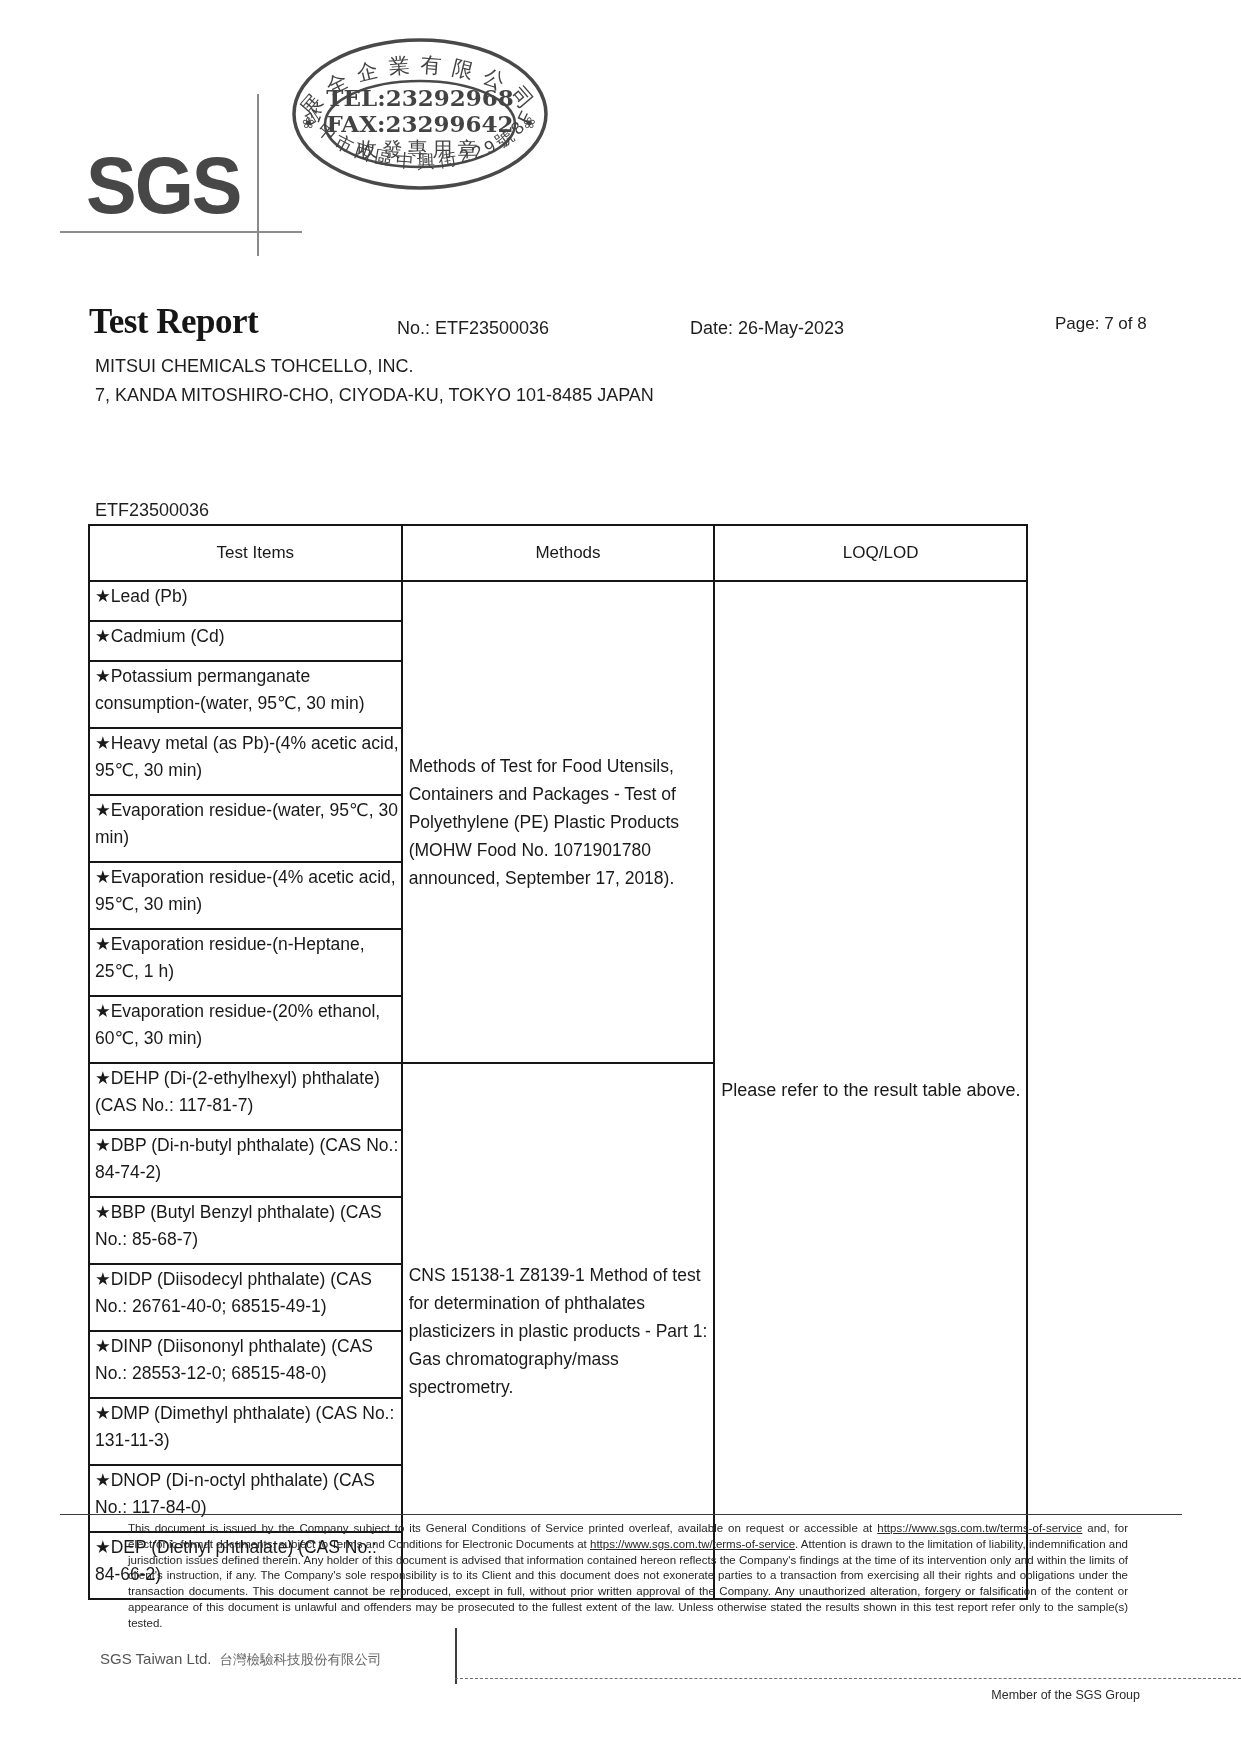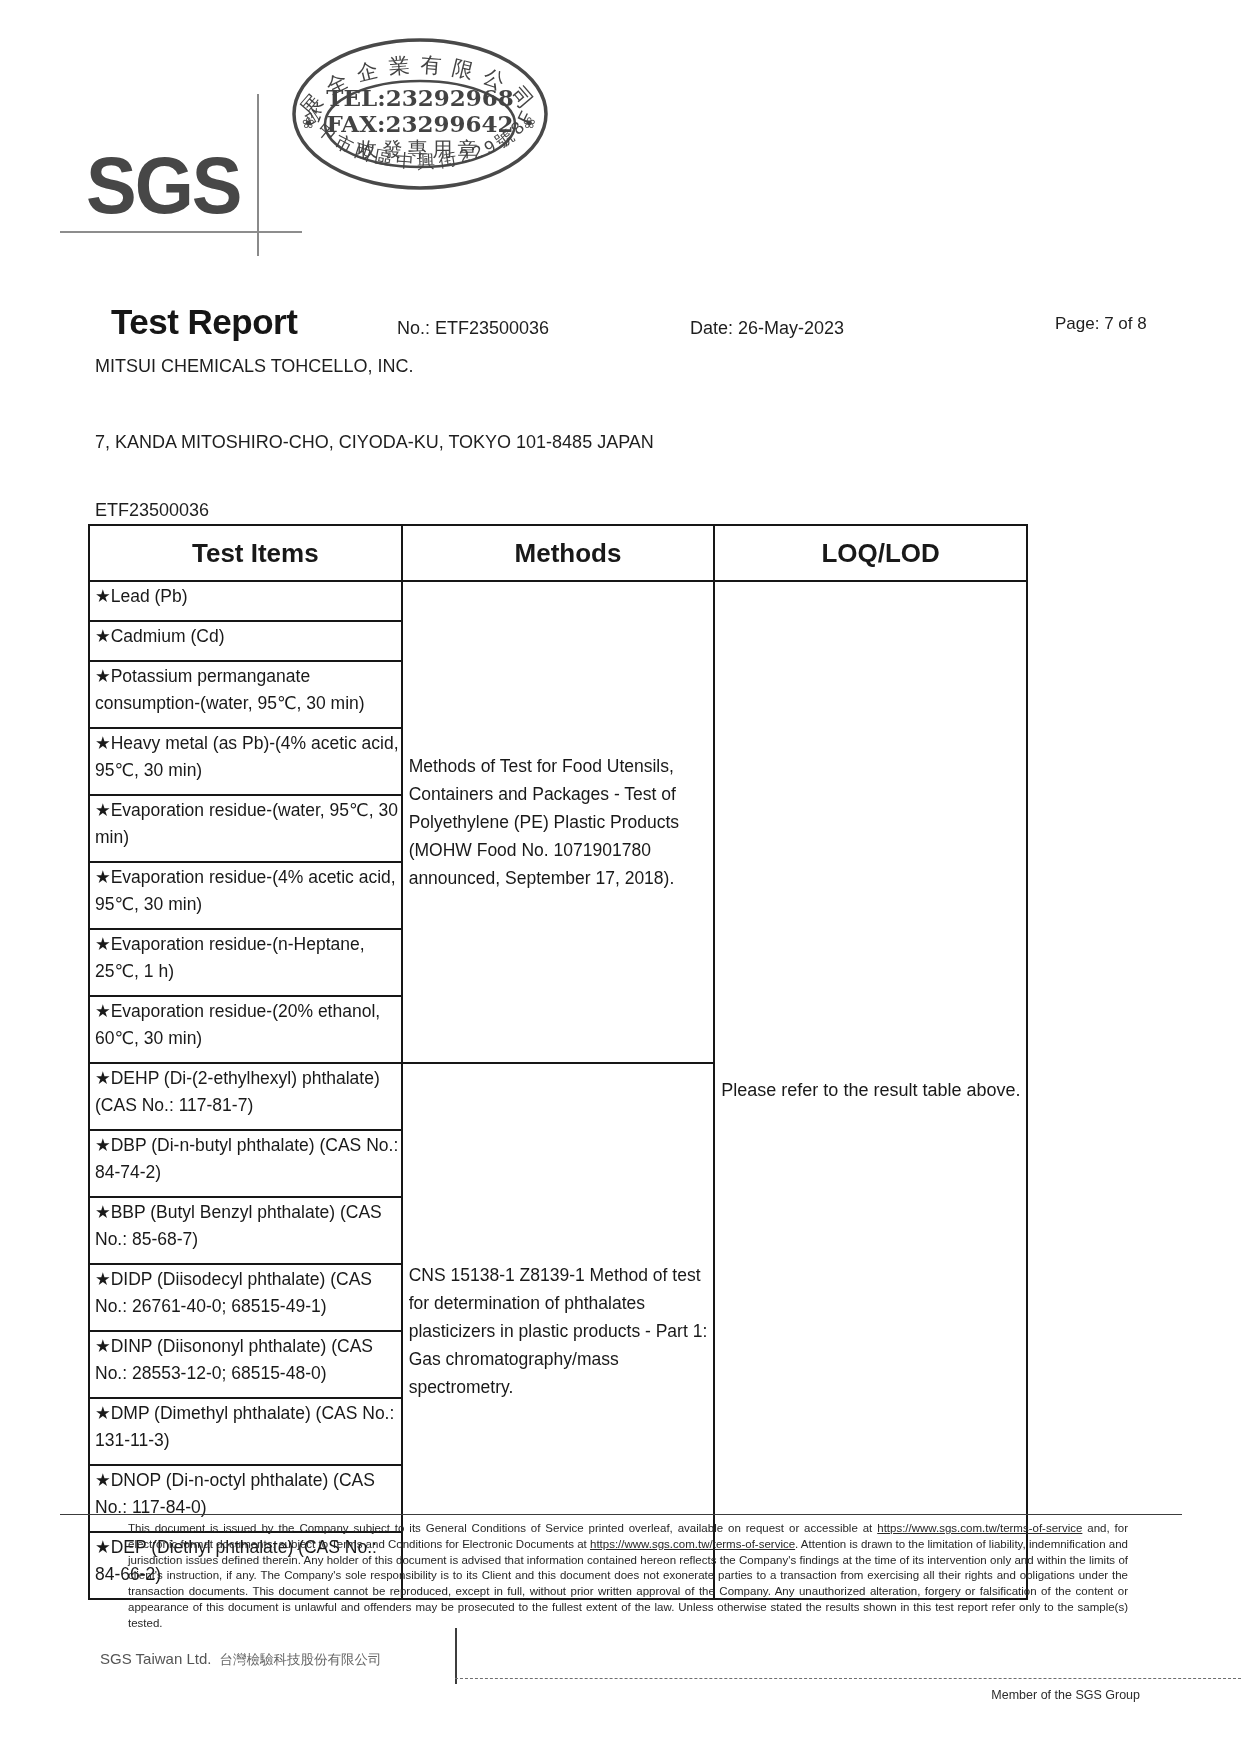--- a/index.html
+++ b/index.html
@@ -15,34 +15,34 @@
     transform:scaleY(1.04);line-height:1;
   }
   .logo-underline{position:absolute;left:60px;top:231px;width:242px;height:3px;
     border-top:2px solid #8d8d8d;}
   .logo-vline{position:absolute;left:257px;top:94px;width:2px;height:162px;background:#8a8a8a;}
   
   .stamp{position:absolute;left:290px;top:36px;width:260px;height:156px;opacity:.92;}
   .stamp text{fill:#343434;}
   .stamp-center{font-family:"DejaVu Serif", serif;font-weight:700;}
   
-  .report-title{position:absolute;left:111px;top:302px;font-size:35px;font-weight:700;
-    letter-spacing:-.5px;color:#161616;}
+  .report-title{position:absolute;left:89px;top:302px;font-size:35px;font-weight:700;
+    letter-spacing:-.5px;color:#161616;font-family:Liberation Serif, serif;}
   .report-no{position:absolute;left:397px;top:318px;font-size:18px;}
   .report-date{position:absolute;left:690px;top:318px;font-size:18px;}
   .report-page{position:absolute;left:1055px;top:314px;font-size:17px;}
   .client-name{position:absolute;left:95px;top:356px;font-size:18px;}
-  .client-addr{position:absolute;left:95px;top:385px;font-size:18px;margin-top:47px;}
+  .client-addr{position:absolute;left:95px;top:385px;font-size:18px;}
   .intro-note{position:absolute;left:95px;top:472px;font-size:18px;}
   .intro-ref{position:absolute;left:95px;top:500px;font-size:18px;}
   
   .tbl-wrap{position:absolute;left:88px;top:524px;}
   table.report{border-collapse:collapse;table-layout:fixed;width:940px;color:#191919;}
   table.report th,table.report td{border:2px solid #161616;}
-  table.report th{height:52px;font-weight:700;font-size:26px;text-align:center;padding-left:21px;}
+  table.report th{height:52px;font-weight:400;font-size:17px;text-align:center;padding-left:21px;}
   td.item{width:315px;padding:1px 2px 10px 5px;font-size:17.5px;line-height:27px;
     vertical-align:middle;}
   td.method{width:427px;padding:2px 4px 2px 6px;font-size:17.5px;line-height:28px;
     vertical-align:middle;}
   td.loq{width:198px;padding:2px 4px 2px 6px;font-size:18px;line-height:28px;
     vertical-align:middle;}
   
   .bottom-rule{position:absolute;left:60px;top:1514px;width:1122px;border-top:1.5px solid #3c3c3c;}
   .disclaimer{position:absolute;left:128px;top:1521px;width:1000px;
     font-size:11.5px;line-height:15.8px;color:#272727;text-align:justify;}

